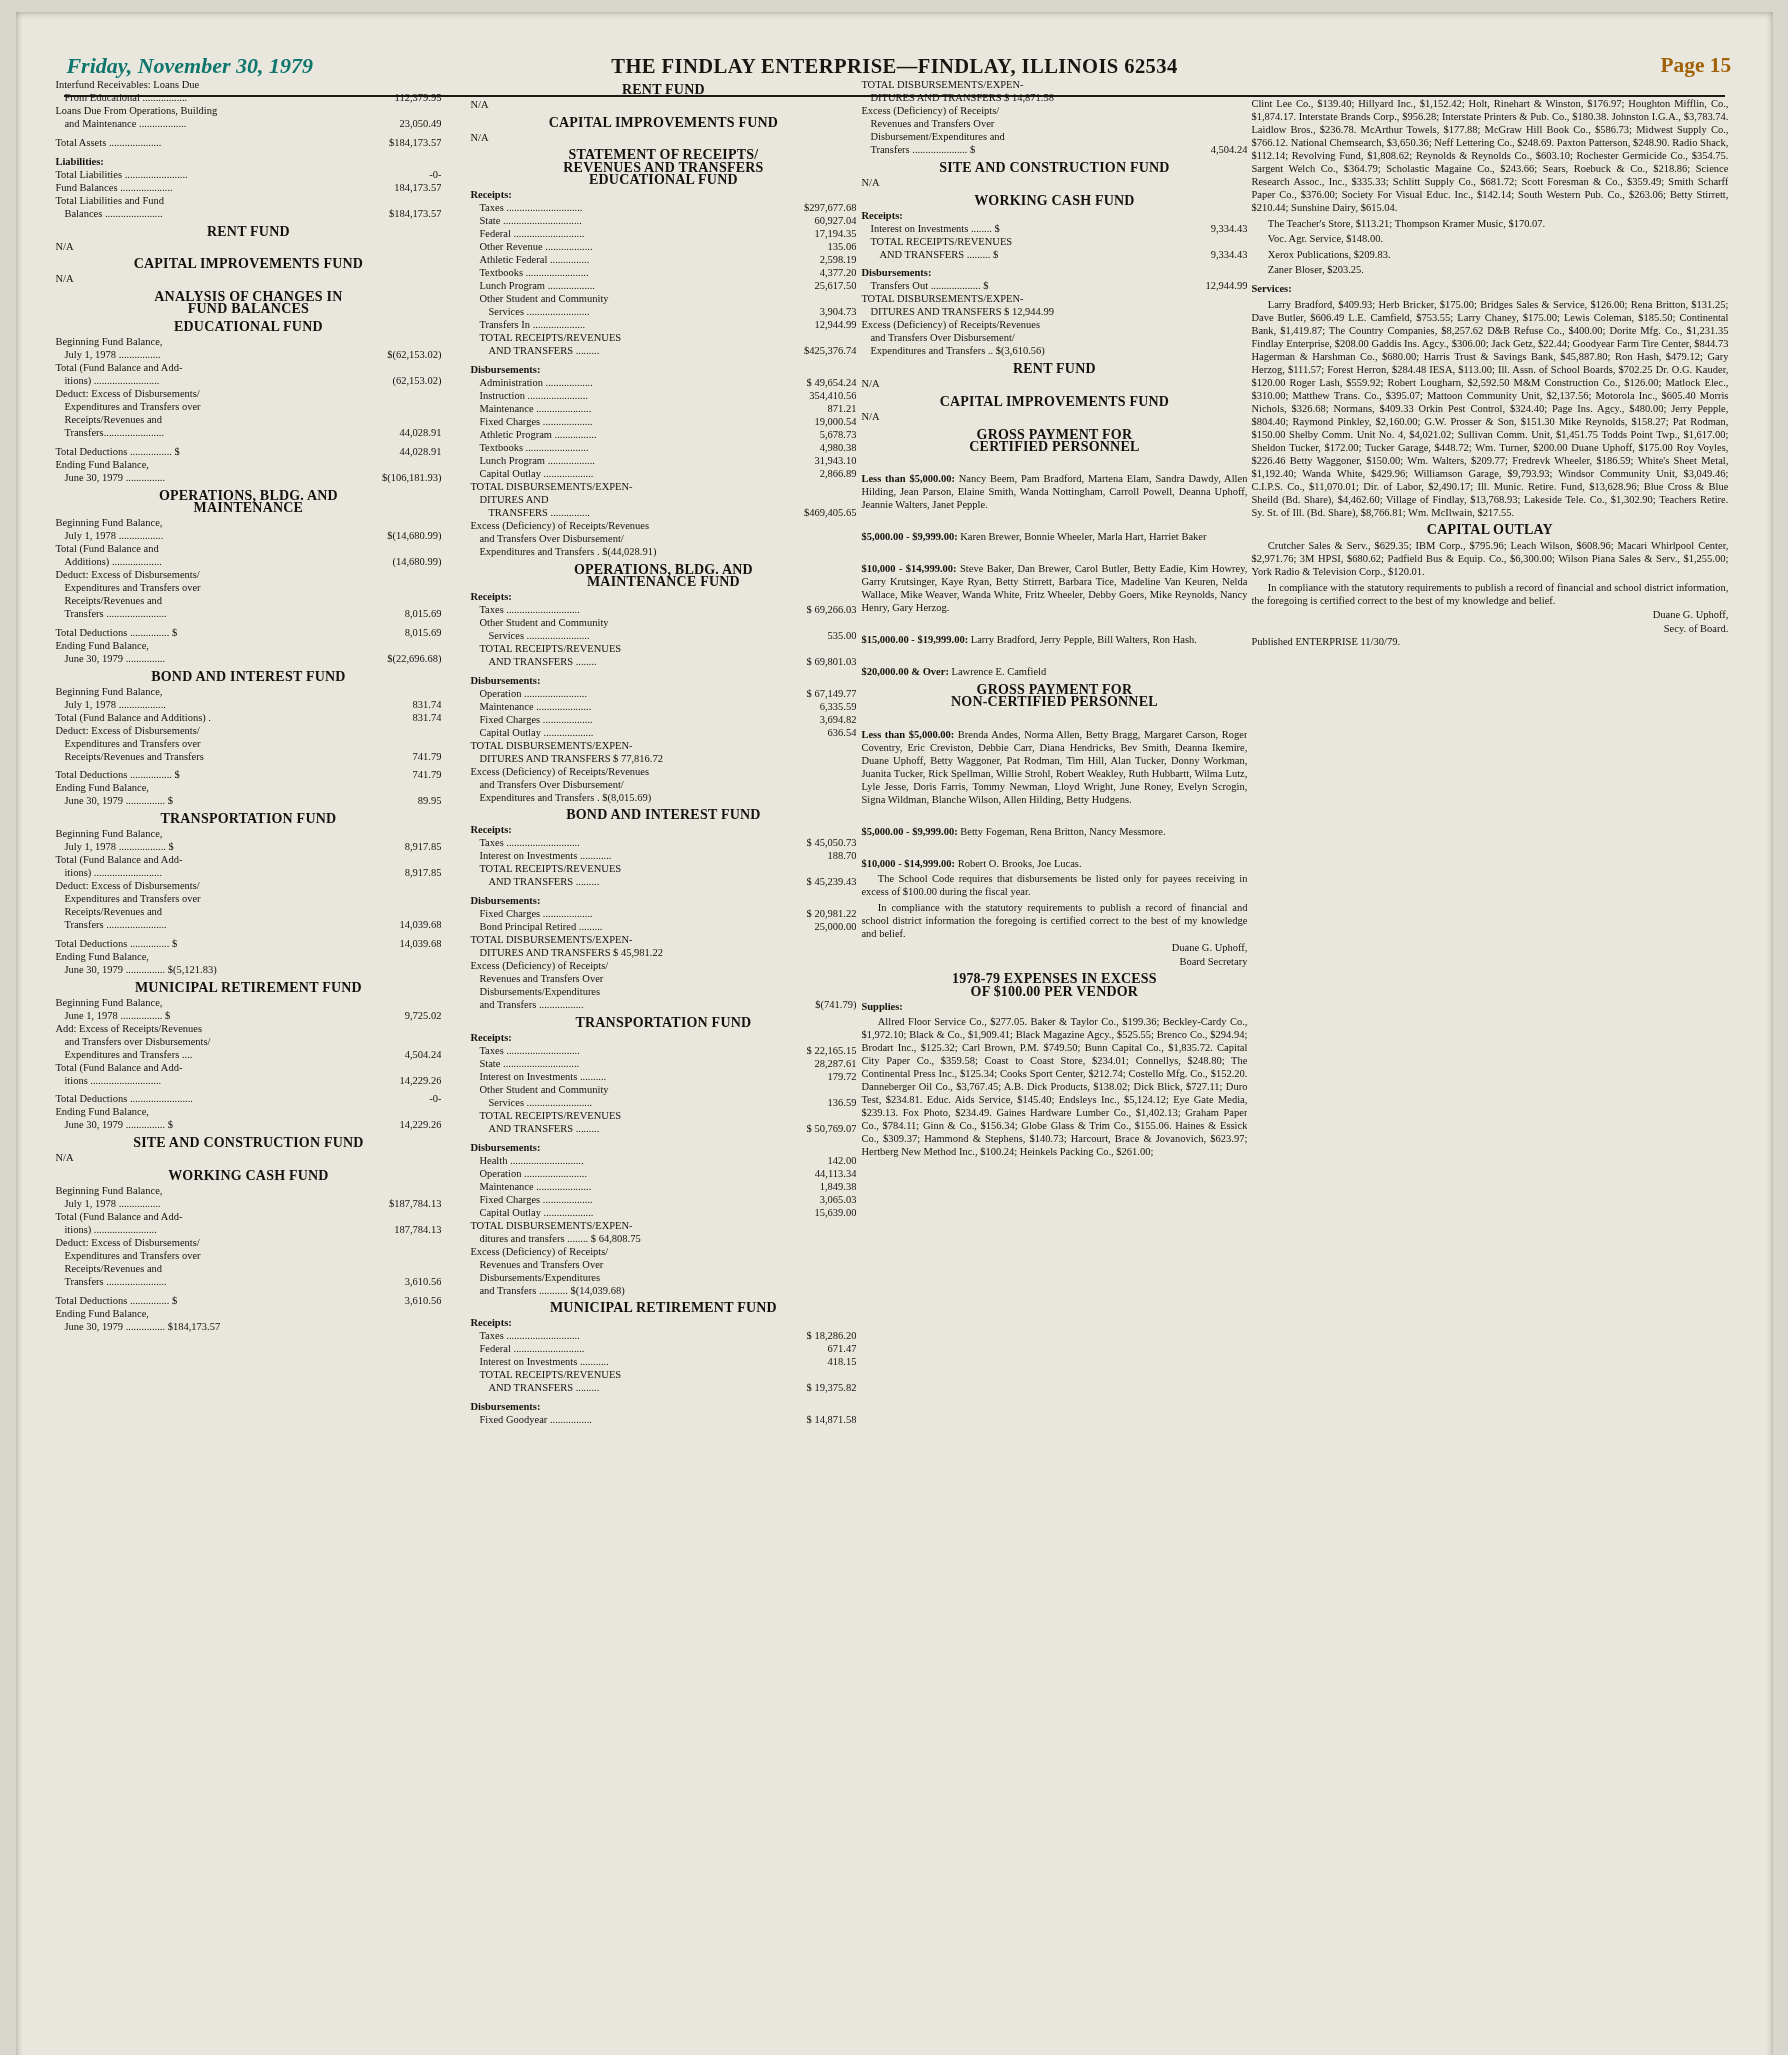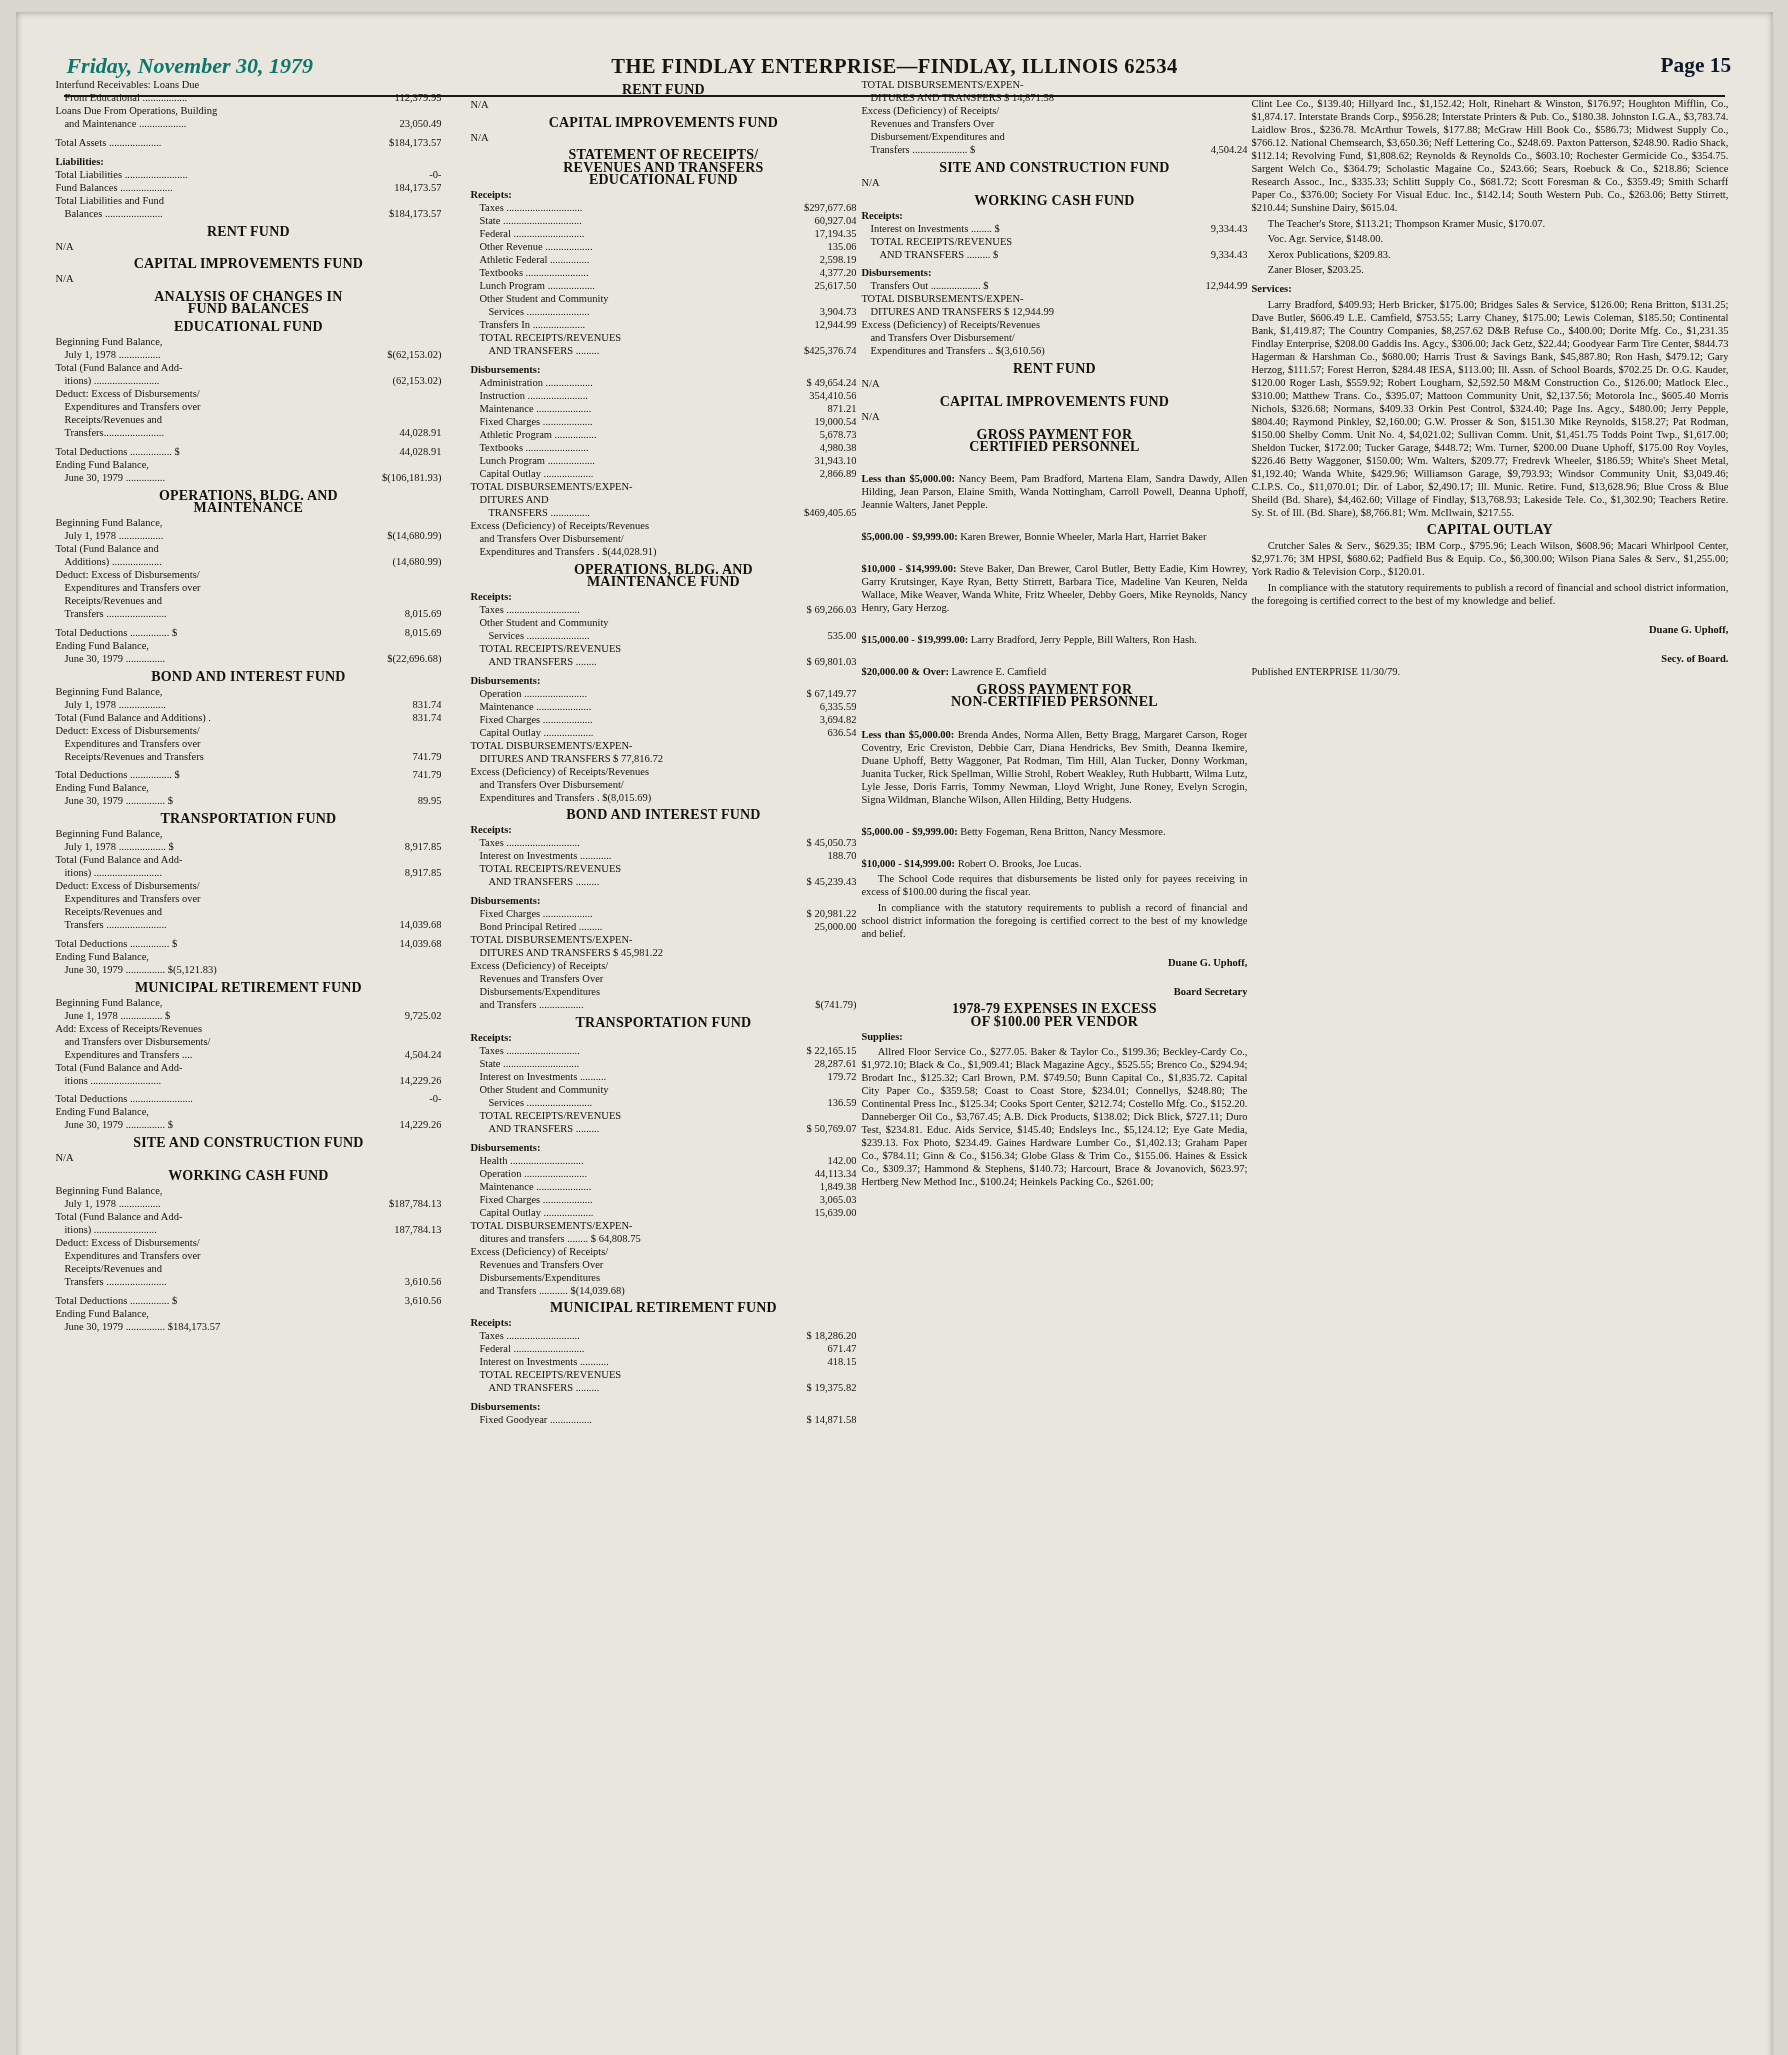--- a/index.html
+++ b/index.html
@@ -15,21 +15,21 @@
     left:16.4px; top:12.3px; right:16.4px; bottom:62px;
     background:#e9e7dd;
     box-shadow:0 0 7.4px rgba(0,0,0,.35) inset;
   }
   
   .masthead{
     position:absolute;left:25px;right:25px;top:33px;height:49px;
   }
   .mh-date{position:absolute;left:25px;top:7.4px;font-size:22px;font-weight:bold;font-style:italic;font-family:"Liberation Serif",serif;color:#0f766e;}
   .mh-title{position:absolute;left:0;right:0;top:10px;text-align:center;font-size:20.6px;font-weight:bold;letter-spacing:0.4px;color:#17150f;font-family:Liberation Serif, serif;}
-  .mh-page{position:absolute;right:16.4px;top:7.4px;font-size:21.4px;font-weight:bold;color:#0f172a;}
+  .mh-page{position:absolute;right:16.4px;top:7.4px;font-size:21.4px;font-weight:bold;color:#a16207;}
   .mh-rule{position:absolute;left:22.6px;right:22.6px;top:50px;height:2.1px;background:#1a1a14;}
 
   
   .cols{position:absolute;left:39px;top:66px;right:39px;bottom:58px;}
   .col{
     position:absolute;top:0;bottom:0;
     font-size:10.5px;
     line-height:13px;
     color:#14120d;
     overflow:hidden;
@@ -42,21 +42,21 @@
   .hdr{text-align:center;font-weight:bold;margin:5.8px 0 1.6px 0;line-height:12.3px;letter-spacing:0.2px;}
   .hdr.big{font-size:14px;}
   .na{margin:1.6px 0 3.3px 0;}
   .ln{display:block;white-space:nowrap;overflow:hidden;}
   .ln .val{float:right;}
   .ind{padding-left:9px;}
   .ind2{padding-left:18px;}
   .sp{height:5.8px;}
   .para{text-align:justify;text-indent:16.4px;margin-top:2.5px;}
   .para0{text-align:justify;margin-top:19px;font-family:Liberation Serif, serif;}
-  .sig{text-align:right;margin-top:16px;font-weight:bold;}
+  .sig{text-align:right;margin-top:1px;}
   .bold{font-weight:bold;}
 </style>
 </head>
 <body>
 
 <div id="page">
   <div id="paper">
 
     <div class="masthead">
       <div class="mh-date">Friday, November 30, 1979</div>

